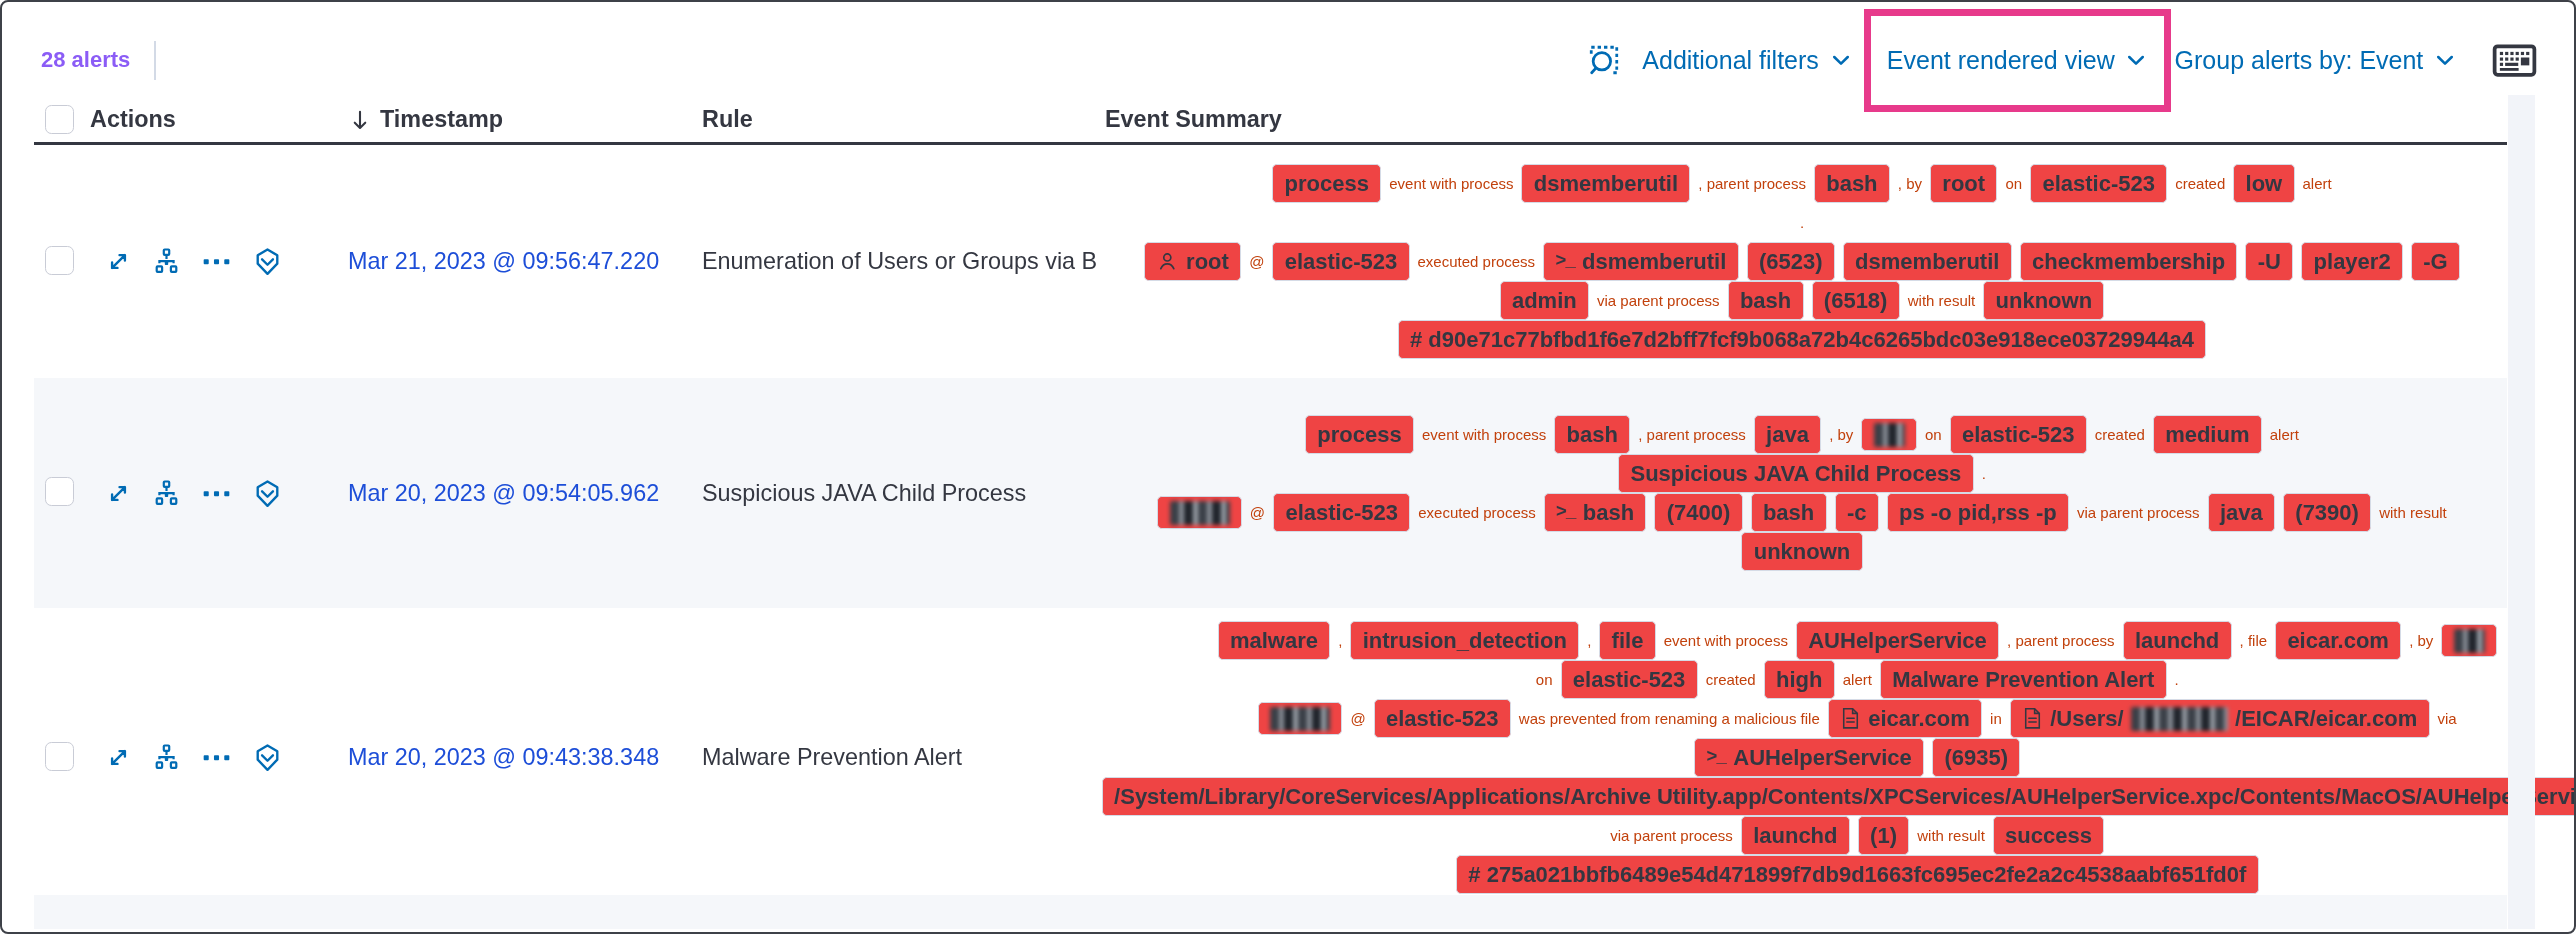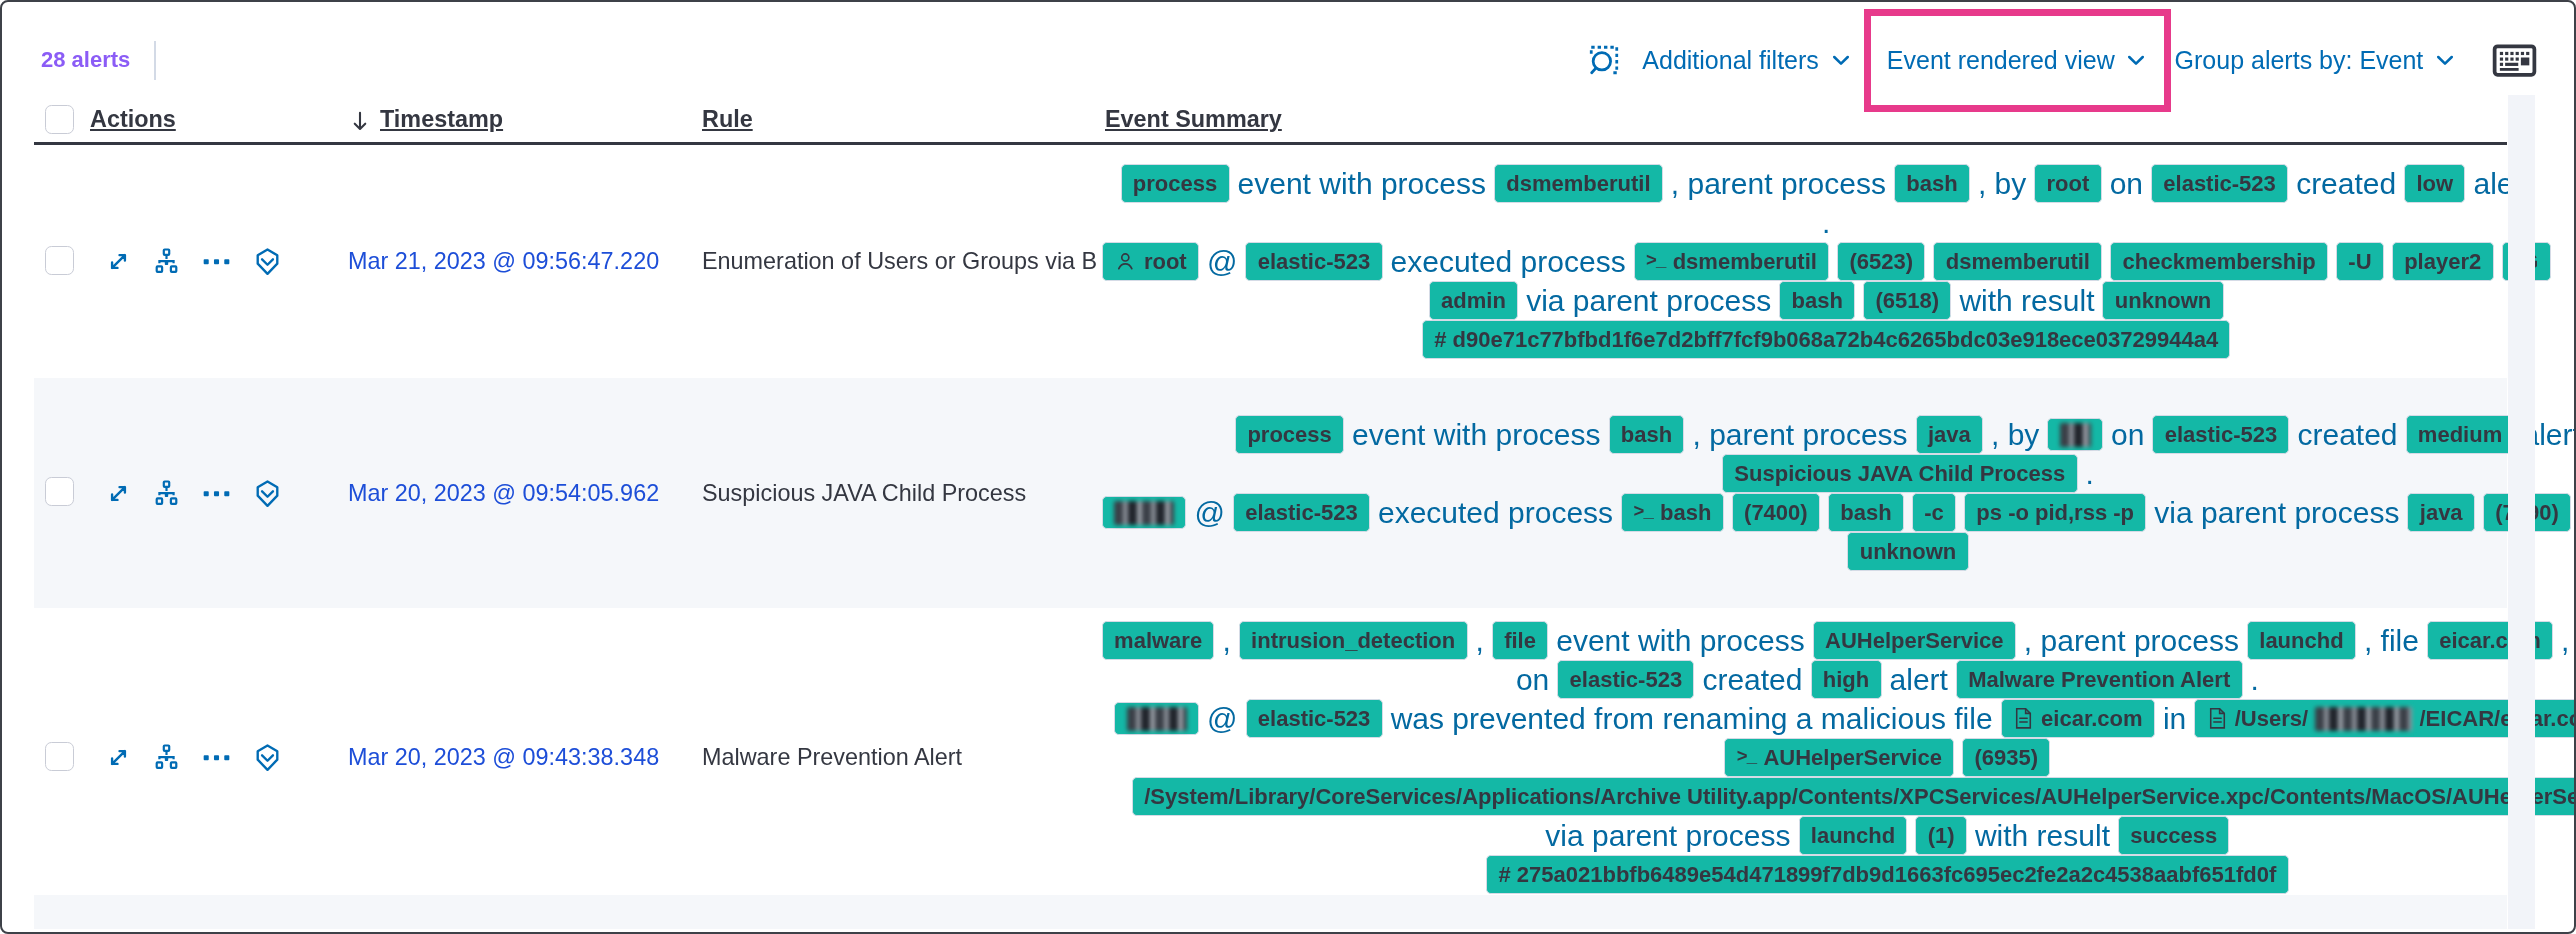--- a/index.html
+++ b/index.html
@@ -13,40 +13,40 @@
   .toolbar-right{margin-left:auto;display:flex;align-items:center;}
   .tb-item{display:flex;align-items:center;gap:9.7px;color:#006BB4;font-size:25px;font-weight:500;cursor:pointer;white-space:nowrap;}
   .tb-gap{margin-left:21px;}
   .highlight{border:7.2px solid #E73A8B;padding:30px 16px;margin-left:11.3px;margin-right:3.2px;}
   .kbd-wrap{margin-left:35px;display:flex;align-items:center;}
 
   
   .header-row{position:absolute;top:95px;left:32px;right:67px;height:45px;display:grid;
     grid-template-columns:56px 258px 354px 395px 1fr;align-items:center;
     border-bottom:3.2px solid #343741;font-weight:700;font-size:23.4px;color:#343741;}
-  .th{display:flex;align-items:flex-end;gap:8px;text-decoration:underline;}
+  .th{display:flex;align-items:center;gap:8px;}
   .th-summary{justify-content:flex-start;padding-left:8px;}
 
   
   .rows{position:absolute;top:143px;left:32px;right:67px;}
   .row{display:grid;grid-template-columns:56px 258px 354px 395px 1fr;align-items:center;}
   .row.striped{background:#f5f7fa;}
   .peek{position:absolute;left:32px;right:67px;bottom:3.2px;height:34px;background:#f5f7fa;}
 
   .checkbox{width:27px;height:27px;border:1.6px solid #c9ccd6;border-radius:6.4px;background:#fff;display:inline-block;margin-left:11.3px;}
   .actions{display:flex;align-items:center;gap:21px;padding-left:14.5px;}
   .actions svg{display:block;cursor:pointer;}
   .c-time{font-size:23.4px;color:#1d4ed8;white-space:nowrap;}
   .c-rule{font-size:23.4px;color:#343741;white-space:nowrap;overflow:hidden;}
   .c-summary{display:flex;flex-direction:column;justify-content:center;padding:13px 4.8px;}
   .line{display:flex;justify-content:center;align-items:center;gap:8px;min-height:39px;white-space:nowrap;}
 
-  .badge{display:inline-flex;align-items:center;gap:7.2px;background:#14b8a6;border:1.6px solid #D5DBE6;
+  .badge{display:inline-flex;align-items:center;gap:7.2px;background:#ef4444;border:1.6px solid #D5DBE6;
     border-radius:4.8px;padding:3.2px 11.3px;font-weight:600;font-size:22px;color:#343741;line-height:1.35;}
-  .t-text{font-size:30px;color:#0369a1;font-weight:400;}
+  .t-text{font-size:15px;color:#c2410c;font-weight:400;}
   .term{font-weight:700;font-size:18.5px;color:#343741;letter-spacing:-0.8px;transform:translateY(-0.8px);}
 
   .redacted{display:inline-block;height:24px;border-radius:1.6px;filter:blur(2px);vertical-align:middle;
     background:repeating-linear-gradient(90deg,#3a3f47 0 8.9px,#8a8f98 8.9px 13.7px,#20242b 13.7px 23.4px,#9aa0a8 23.4px 28px);}
   .redacted.sm{width:31px;}
   .redacted.md{width:60px;}
   .redacted.lg{width:97px;}
 
   .scroll-track{position:absolute;top:93px;right:39px;width:26.6px;bottom:3.2px;background:#f2f4f9;}
 </style>

